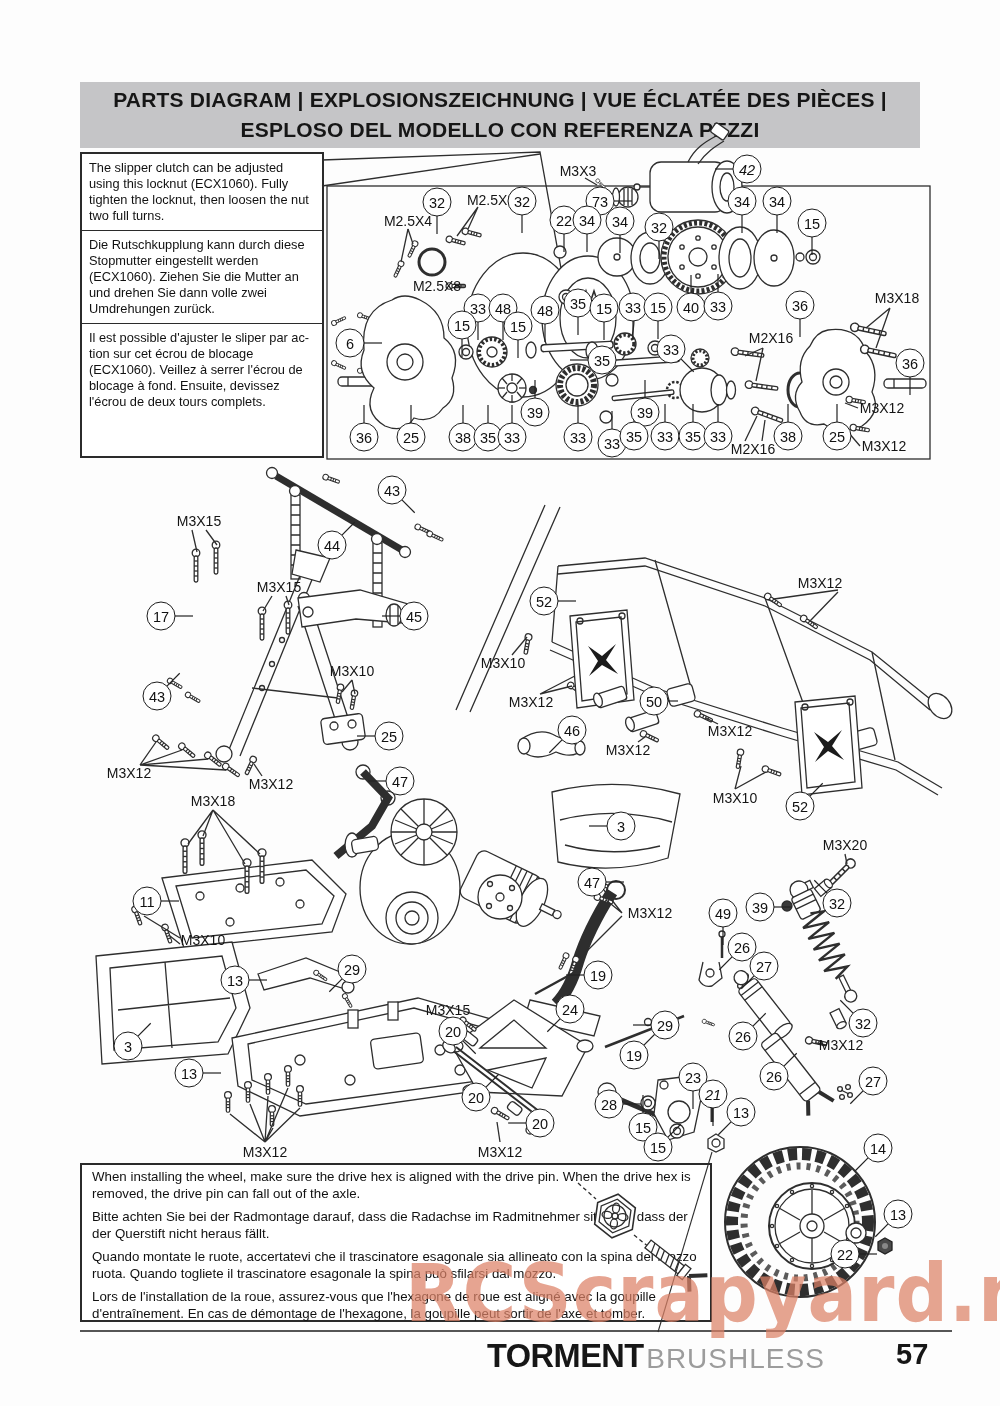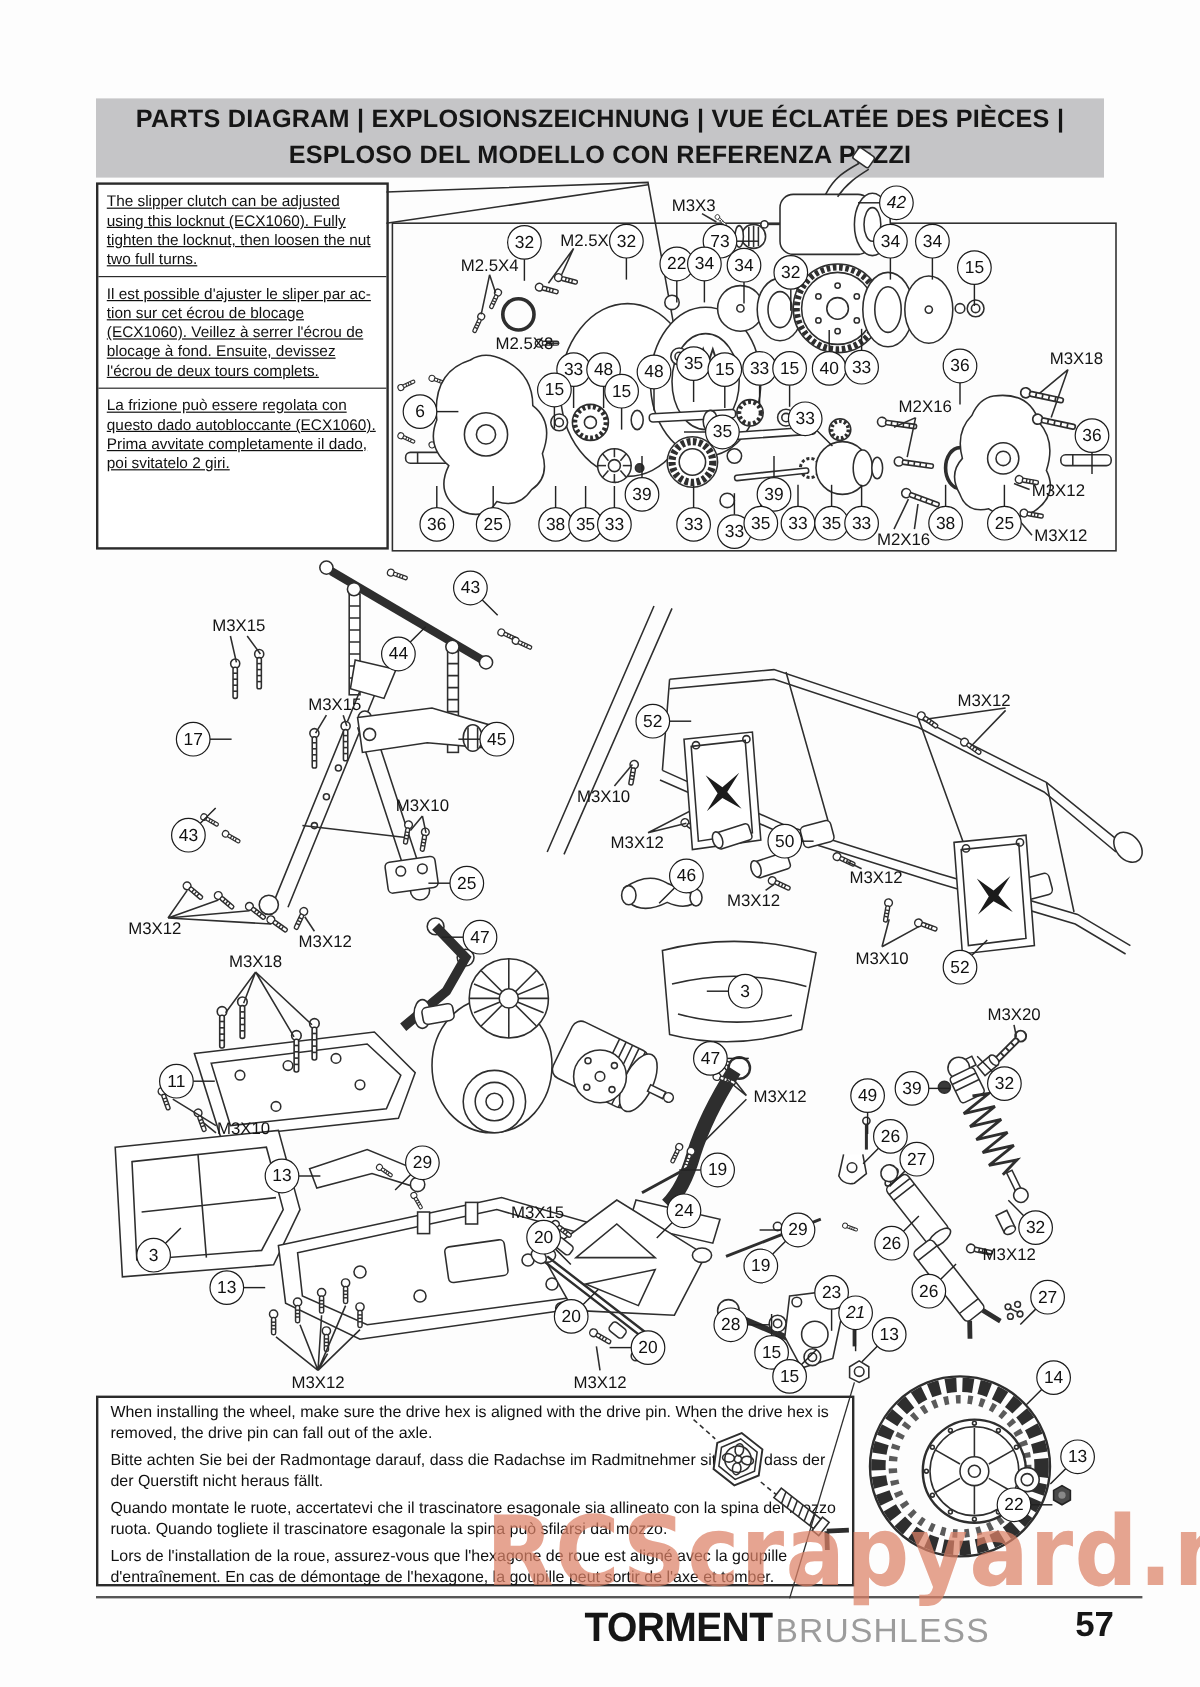--- a/index.html
+++ b/index.html
@@ -2,21 +2,21 @@
 <html><head>
 <meta charset="utf-8">
 <style>
   html,body{margin:0;padding:0;background:#fff;}
   .page{position:relative;width:1000px;height:1406px;background:#fdfdfd;overflow:hidden;
         font-family:"Liberation Sans",sans-serif;color:#111;}
   .title-bar{position:absolute;left:80px;top:82px;width:840px;height:66px;background:#c5c5c7;
         display:flex;flex-direction:column;justify-content:center;text-align:center;
         font-weight:bold;font-size:21px;line-height:30px;color:#161616;z-index:1;letter-spacing:.2px;}
   .note-box{position:absolute;border:2px solid #2b2b2b;background:#fff;z-index:1;}
-  .slipper-box{left:80px;top:152px;width:240px;height:302px;text-decoration:underline;}
+  .slipper-box{left:80px;top:152px;width:240px;height:302px;}
   .slipper-box p{margin:0;padding:6px 7px;font-size:12.8px;line-height:16px;border-bottom:1.5px solid #2b2b2b;}
   .slipper-box p:last-child{border-bottom:none;}
   .wheel-box{left:80px;top:1163px;width:628px;height:155px;}
   .wheel-box p{margin:0;padding:4px 10px 3px 10px;font-size:13.3px;line-height:16.5px;}
   .art,.stubs{position:absolute;left:0;top:0;pointer-events:none;}
   .art{z-index:2;} .stubs{z-index:3;}
   #label-layer{position:absolute;left:0;top:0;width:0;height:0;z-index:4;}
   #callout-layer{position:absolute;left:0;top:0;width:0;height:0;z-index:5;}
   .plabel{position:absolute;transform:translate(-50%,-50%);font-size:14px;white-space:nowrap;color:#141414;}
   .callout{position:absolute;width:27px;height:27px;border:1.7px solid #1c1c1c;border-radius:50%;
@@ -36,22 +36,22 @@
 
 <div class="page">
 
   <header class="title-bar">
     <div>PARTS DIAGRAM | EXPLOSIONSZEICHNUNG | VUE ÉCLATÉE DES PIÈCES |</div>
     <div>ESPLOSO DEL MODELLO CON REFERENZA PEZZI</div>
   </header>
 
   <section class="note-box slipper-box">
     <p>The slipper clutch can be adjusted using this locknut (ECX1060). Fully tighten the locknut, then loosen the nut two full turns.</p>
+    <p>Die Rutschkupplung kann durch diese Stopmutter eingestellt werden (ECX1060). Ziehen Sie die Mutter an und drehen Sie dann volle zwei Umdrehungen zurück.</p>
     <p>Il est possible d'ajuster le sliper par ac-tion sur cet écrou de blocage (ECX1060). Veillez à serrer l'écrou de blocage à fond. Ensuite, devissez l'écrou de deux tours complets.</p>
-    <p>La frizione può essere regolata con questo dado autobloccante (ECX1060). Prima avvitate completamente il dado, poi svitatelo 2 giri.</p>
   </section>
 
   <section class="note-box wheel-box">
     <p>When installing the wheel, make sure the drive hex is aligned with the drive pin. When the drive hex is removed, the drive pin can fall out of the axle.</p>
     <p>Bitte achten Sie bei der Radmontage darauf, dass die Radachse im Radmitnehmer sitzt und dass der der Querstift nicht heraus fällt.</p>
     <p>Quando montate le ruote, accertatevi che il trascinatore esagonale sia allineato con la spina del mozzo ruota. Quando togliete il trascinatore esagonale la spina può sfilarsi dal mozzo.</p>
     <p>Lors de l'installation de la roue, assurez-vous que l'hexagone de roue est aligné avec la goupille d'entraînement. En cas de démontage de l'hexagone, la goupille peut sortir de l'axe et tomber.</p>
   </section>
 
   <svg class="art" width="1000" height="1406" viewBox="0 0 1000 1406" stroke="#2e2e2e" fill="none" stroke-width="1.3">

